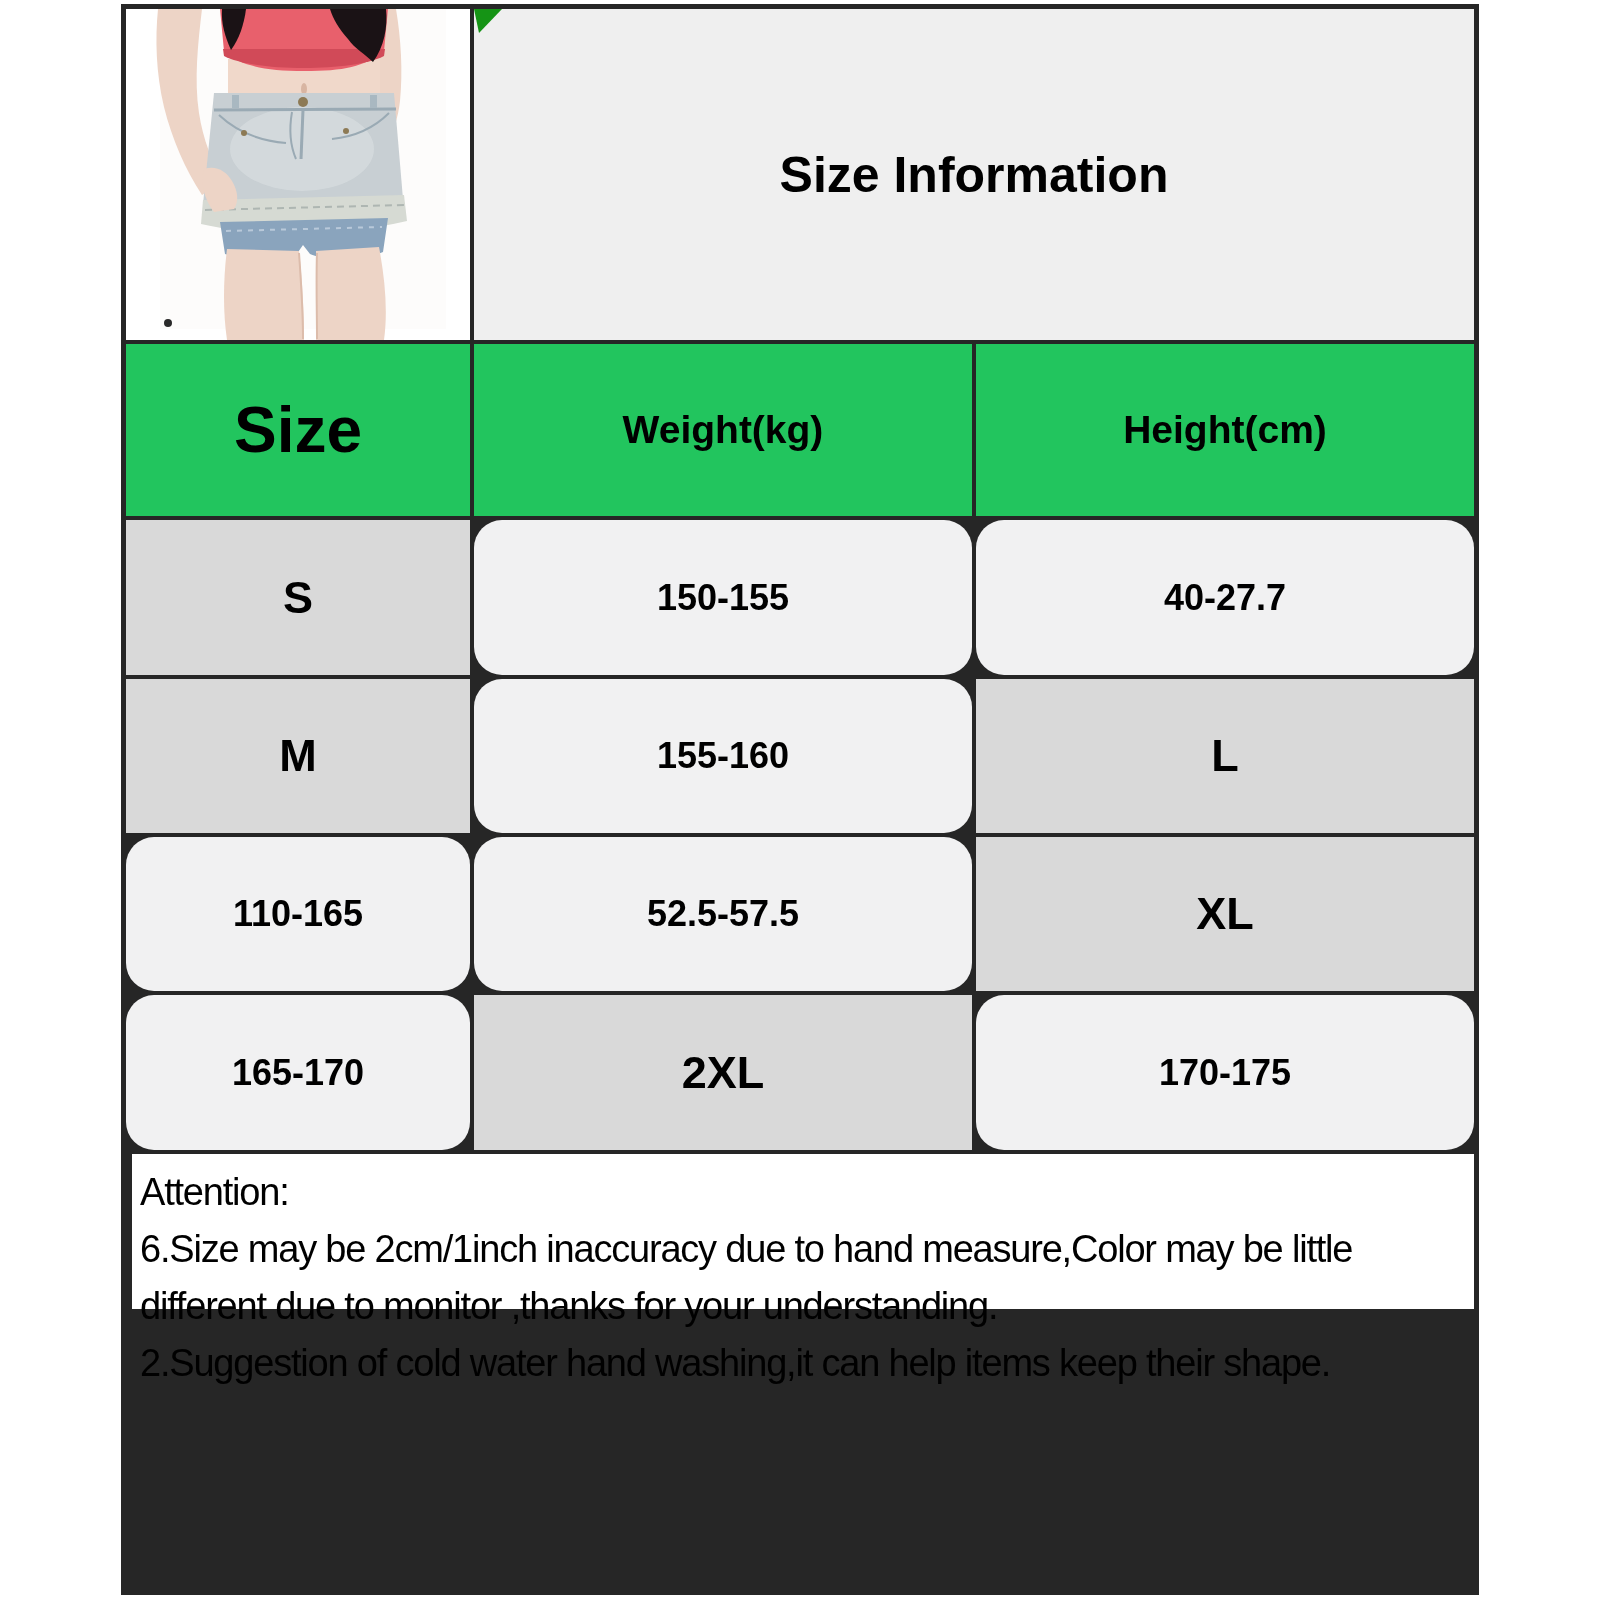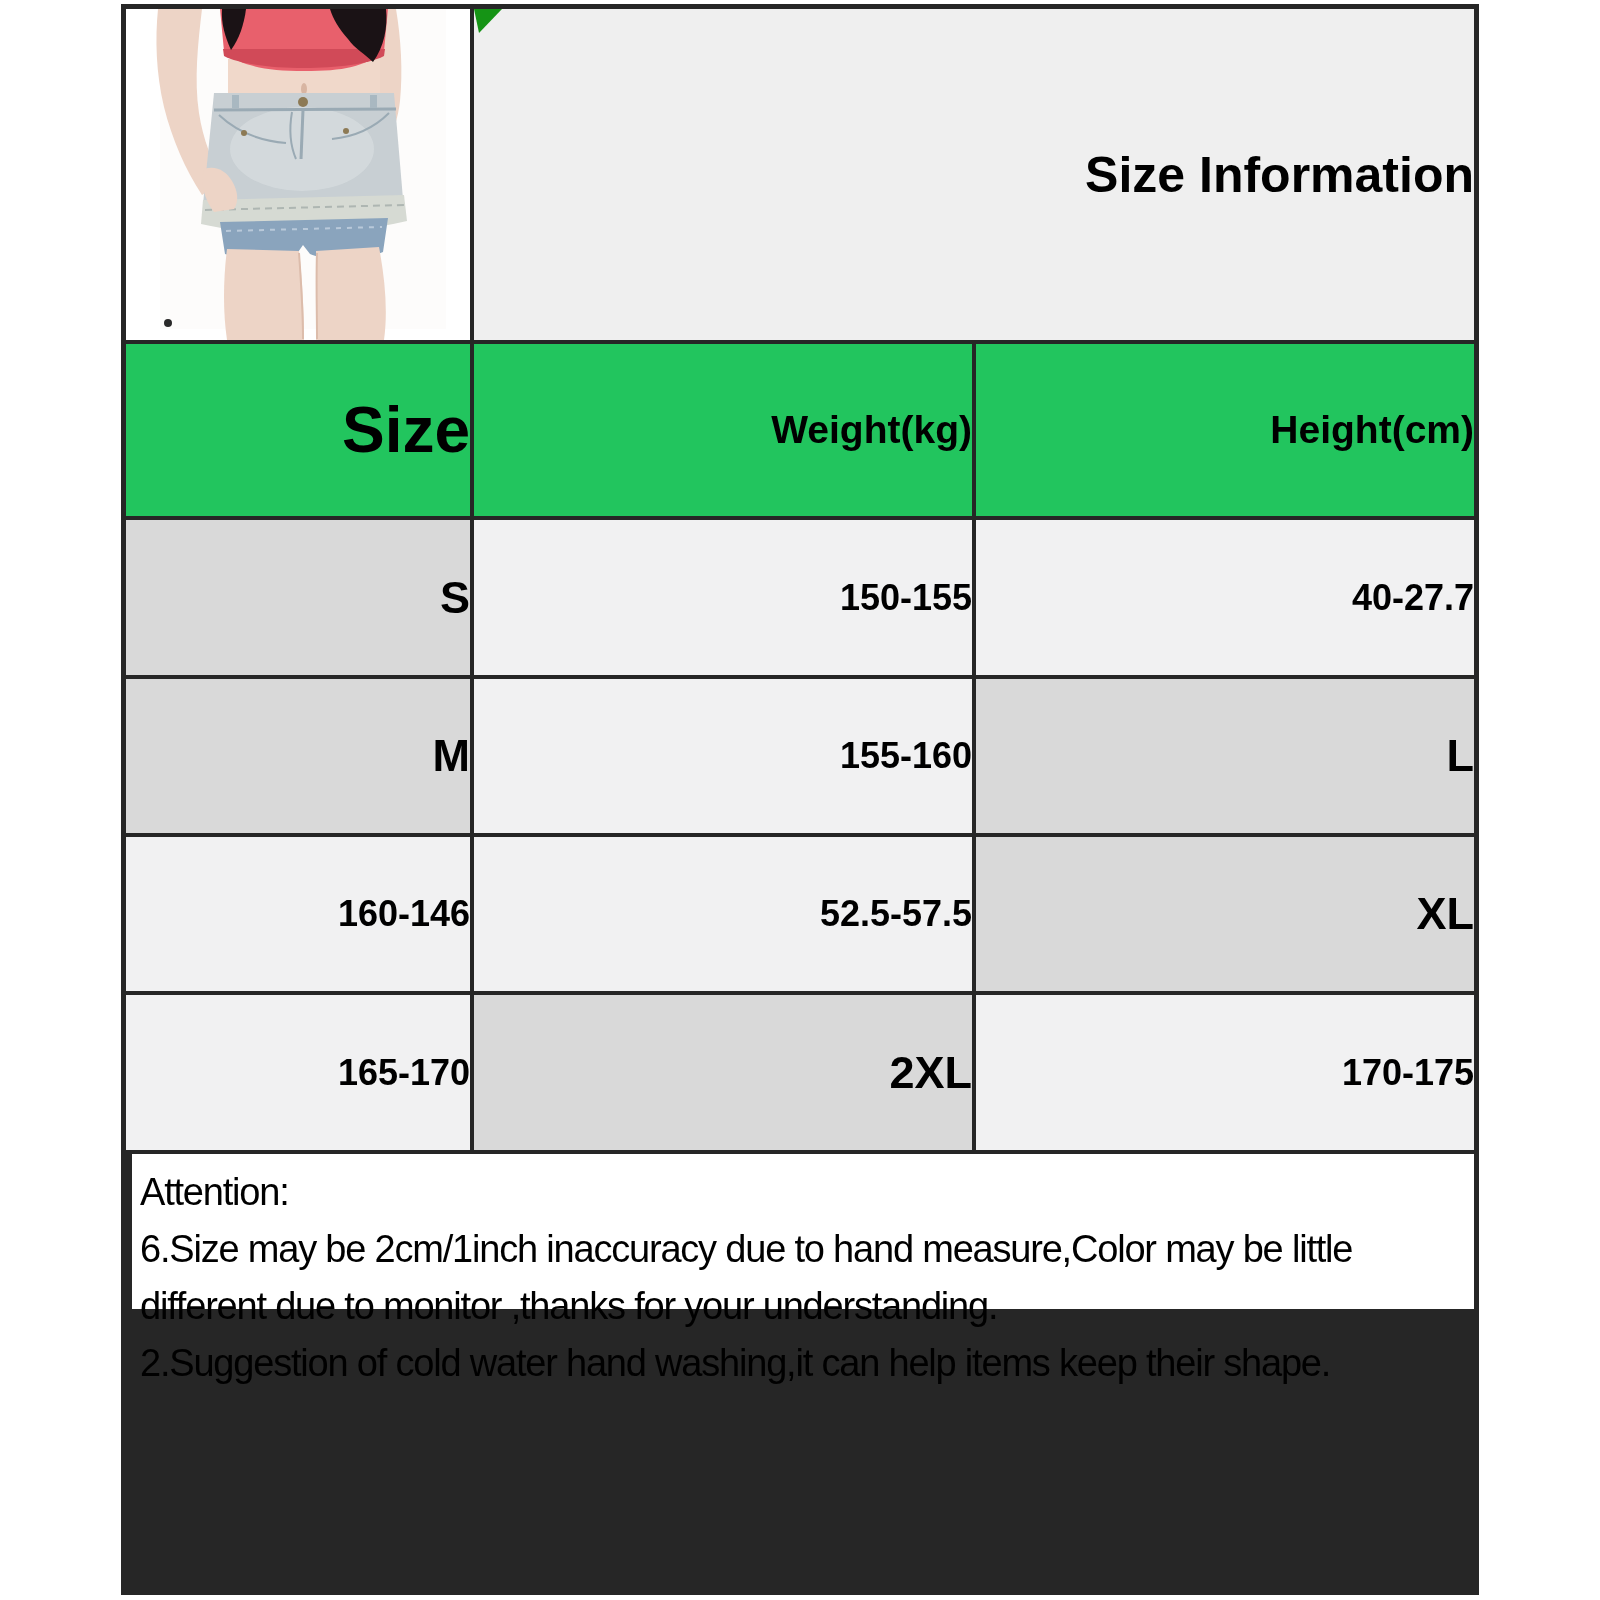--- a/index.html
+++ b/index.html
@@ -16,36 +16,36 @@
     width:1358px; height:1591px;
     box-sizing:border-box;
     border:5px solid #262626;
     background:#262626;           
     display:grid;
     grid-template-columns:344px 498px 1fr;
     grid-template-rows:331px 172px 155px 154px 154px 155px 155px 1fr;
     gap:4px;
   }
   .cell {
-    display:flex; align-items:center; justify-content:flex-end;
+    display:flex; align-items:center; justify-content:center;
     text-align:center;
   }
   .photo-cell { background:#ffffff; position:relative; overflow:hidden; padding:0; }
   .photo-cell svg { display:block; }
   .title-cell {
     grid-column:2 / 4;
     background:#efefef;
     position:relative;
     font-size:50px; font-weight:bold; letter-spacing:0px;
   }
   .corner-marker { position:absolute; left:0; top:0; }
   .th { background:#22c55e; font-weight:bold; font-size:39px; }
   .th-size { font-size:64px; }
   .size-label { background:#d9d9d9; font-weight:bold; font-size:45px; }
-  .data-cell { background:#f1f1f2; font-size:36px; font-weight:bold; }
+  .data-cell { background:#f1f1f2; font-size:36px; font-weight:bold;border-radius:28px; }
   .attention-cell {
     grid-column:1 / 4;
     background:#ffffff;
     display:block;
     text-align:left;
     padding:10px 10px 0 8px;
     font-size:38px;
     letter-spacing:-1.2px;
     line-height:57px;
     font-weight:normal;
@@ -119,21 +119,21 @@
     <div class="cell th">Height(cm)</div>
 
     <div class="cell size-label">S</div>
     <div class="cell data-cell">150-155</div>
     <div class="cell data-cell">40-27.7</div>
 
     <div class="cell size-label">M</div>
     <div class="cell data-cell">155-160</div>
 
     <div class="cell size-label">L</div>
-    <div class="cell data-cell">160-146</div>
+    <div class="cell data-cell">110-165</div>
     <div class="cell data-cell">52.5-57.5</div>
 
     <div class="cell size-label">XL</div>
     <div class="cell data-cell">165-170</div>
 
     <div class="cell size-label">2XL</div>
     <div class="cell data-cell">170-175</div>
 
     <div class="cell attention-cell">
       <div>Attention:</div>

